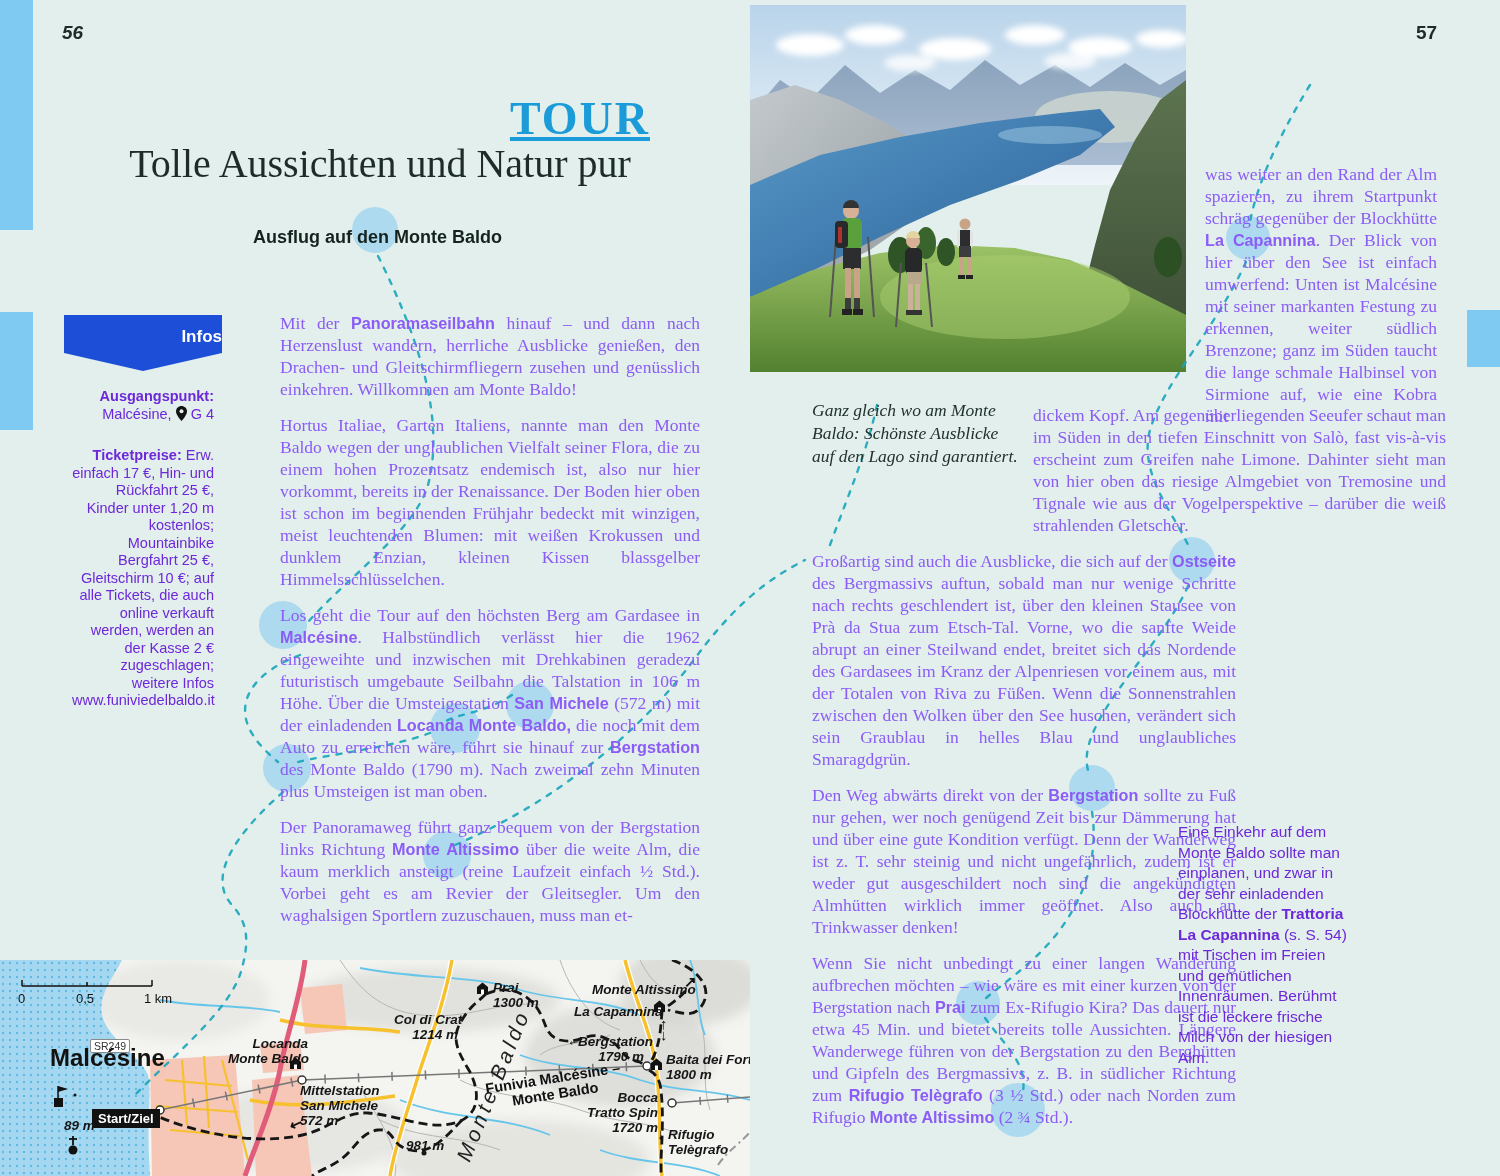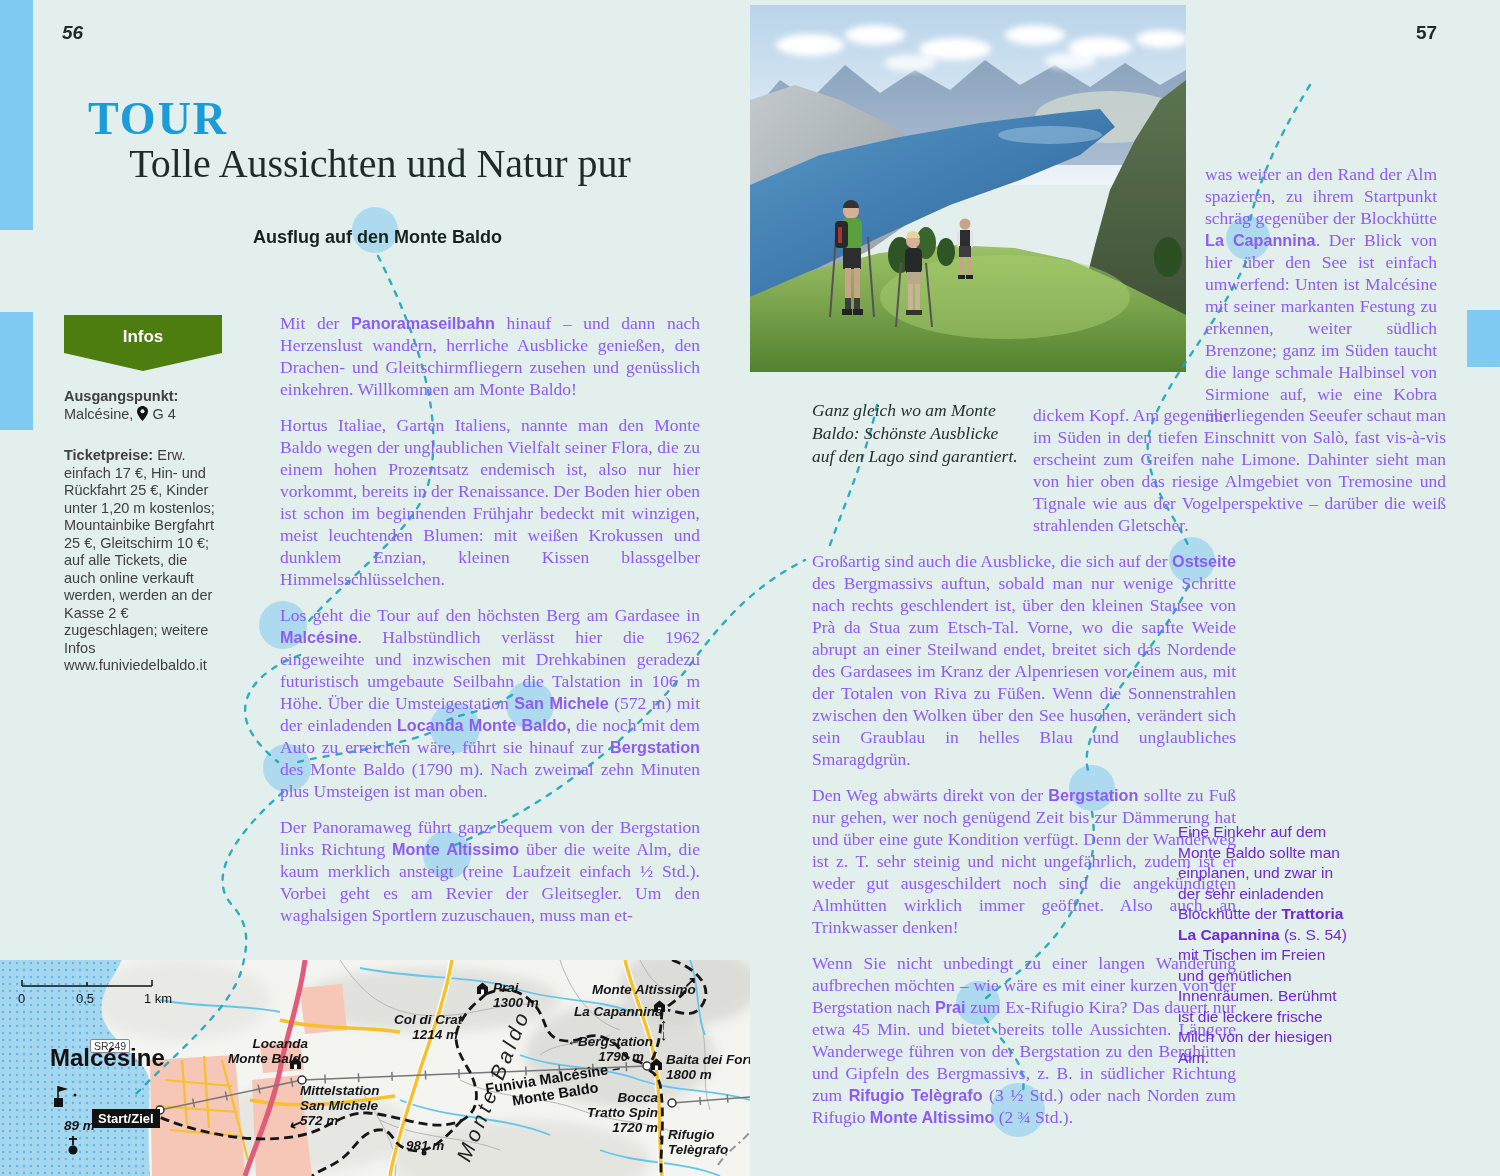--- a/index.html
+++ b/index.html
@@ -1,32 +1,32 @@
 <!DOCTYPE html>
 <html><head>
 <meta charset="utf-8">
 <style>
   html,body{margin:0;padding:0;background:#9aa5a3;}
   #page{position:relative;width:1500px;height:1176px;background:#e2efec;overflow:hidden;
         font-family:"Liberation Serif",serif;color:#21302f;}
   .bar{position:absolute;background:#7ecaf2;}
   .pagenum{position:absolute;font:700 19px "Liberation Sans",sans-serif;color:#1d2b2a;}
-  .kicker{position:absolute;left:88px;top:92px;width:545px;text-align:left;
-          font:700 46px "Liberation Serif",serif;color:#1b9bd7;letter-spacing:2px;}
+  .kicker{position:absolute;left:105px;top:92px;width:545px;text-align:right;
+          font:700 46px "Liberation Serif",serif;color:#1b9bd7;letter-spacing:2px;text-decoration:underline;}
   .title{position:absolute;left:60px;top:140px;width:640px;text-align:center;
          font:400 40px "Liberation Serif",serif;color:#1d2b2a;}
   .subtitle{position:absolute;left:105px;top:227px;width:545px;text-align:center;
             font:700 18px "Liberation Sans",sans-serif;color:#15231f;z-index:3;}
   
   .infobox{position:absolute;left:64px;top:315px;width:158px;z-index:3;}
-  .info-banner{height:56px;background:#4d7c0f;color:#fff;text-align:center;
+  .info-banner{height:56px;background:#1d4ed8;color:#fff;text-align:right;
                font:700 17px/44px "Liberation Sans",sans-serif;
                clip-path:polygon(0 0,100% 0,100% 68%,50% 100%,0 68%);}
-  .info-sec{margin:0 0 20px;font:14.5px/17.5px "Liberation Sans",sans-serif;
-            text-align:left;color:#404040;}
+  .info-sec{margin:0 8px 20px;font:14.5px/17.5px "Liberation Sans",sans-serif;
+            text-align:right;color:#6d28d9;}
   .info-sec .lb{font-weight:700;}
   .info-first{margin-top:17px;}
   .pin{display:inline-block;vertical-align:-2px;}
   
   .col{position:absolute;z-index:2;}
   .para{margin:5px 0 14px;font:17.5px/22px "Liberation Serif",serif;text-align:justify;color:#8b5cf6;}
   .para:last-child{margin-bottom:0;}
   .para .b{font-family:"Liberation Sans",sans-serif;font-weight:700;font-size:16.2px;}
   .caption{position:absolute;left:812px;top:399px;width:212px;z-index:2;
            font:italic 17.5px/23px "Liberation Serif",serif;color:#22312f;}

